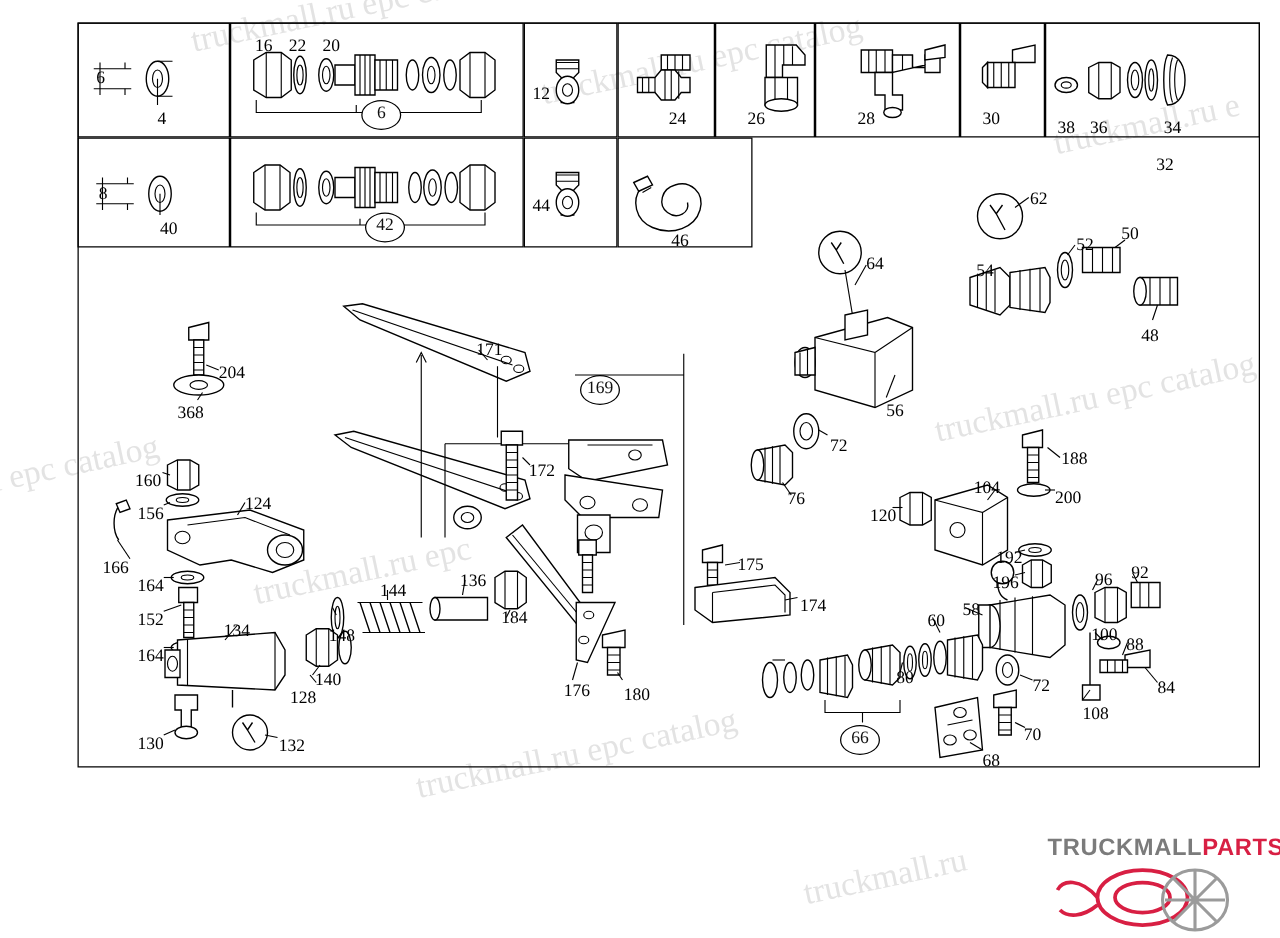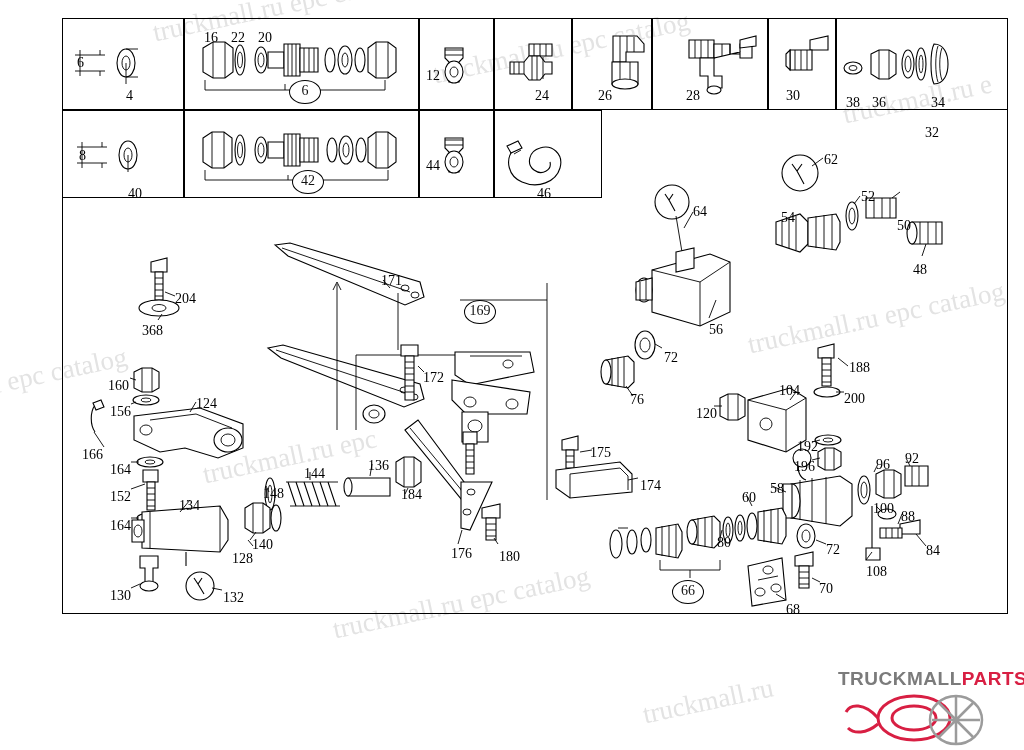--- a/index.html
+++ b/index.html
@@ -572,47 +572,47 @@
       <div class="num" style="left: 426px; top: 68px;">12</div>
       <div class="num" style="left: 535px; top: 88px;">24</div>
       <div class="num" style="left: 598px; top: 88px;">26</div>
       <div class="num" style="left: 686px; top: 88px; text-align: center;">28</div>
       <div class="num" style="left: 786px; top: 88px;">30</div>
       <div class="num" style="left: 846px; top: 95px;">38</div>
       <div class="num" style="left: 872px; top: 95px;">36</div>
       <div class="num" style="left: 925px; top: 95px; margin-top: 30px;">32</div>
       <div class="num" style="left: 931px; top: 95px;">34</div>
       <div class="num" style="left: 79px; top: 148px;">8</div>
-      <div class="num" style="left: 128px; top: 176px; margin-top: 10px;">40</div>
+      <div class="num" style="left: 128px; top: 176px;">40</div>
       <div class="circlenum" style="left: 292px; top: 170px;">42</div>
       <div class="num" style="left: 426px; top: 158px;">44</div>
       <div class="num" style="left: 537px; top: 186px;">46</div>
       <div class="num" style="left: 824px; top: 152px;">62</div>
       <div class="num" style="left: 781px; top: 210px;">54</div>
       <div class="num" style="left: 861px; top: 189px;">52</div>
-      <div class="num" style="left: 897px; top: 180px; margin-top: 38px;">50</div>
+      <div class="num" style="left: 897px; top: 180px;">50</div>
       <div class="num" style="left: 880px; top: 262px; margin-left: 33px;">48</div>
       <div class="num" style="left: 693px; top: 204px;">64</div>
       <div class="num" style="left: 709px; top: 322px;">56</div>
       <div class="num" style="left: 664px; top: 350px;">72</div>
       <div class="num" style="left: 630px; top: 392px;">76</div>
       <div class="num" style="left: 381px; top: 273px;">171</div>
       <div class="circlenum" style="left: 464px; top: 300px;">169</div>
       <div class="num" style="left: 423px; top: 370px;">172</div>
       <div class="num" style="left: 175px; top: 291px;">204</div>
       <div class="num" style="left: 142px; top: 323px;">368</div>
       <div class="num" style="left: 108px; top: 378px; text-align: center;">160</div>
       <div class="num" style="left: 110px; top: 404px;">156</div>
       <div class="num" style="left: 196px; top: 396px;">124</div>
       <div class="num" style="left: 82px; top: 447px;">166</div>
       <div class="num" style="left: 110px; top: 462px;">164</div>
       <div class="num" style="left: 110px; top: 489px;">152</div>
       <div class="num" style="left: 179px; top: 498px;">134</div>
       <div class="num" style="left: 110px; top: 518px;">164</div>
-      <div class="num" style="left: 263px; top: 486px; text-align: center;">148</div>
+      <div class="num" style="left: 263px; top: 502px; text-align: center;">148</div>
       <div class="num" style="left: 304px; top: 466px;">144</div>
       <div class="num" style="left: 368px; top: 458px;">136</div>
       <div class="num" style="left: 401px; top: 487px; text-align: right;">184</div>
       <div class="num" style="left: 252px; top: 537px;">140</div>
       <div class="num" style="left: 232px; top: 551px;">128</div>
       <div class="num" style="left: 110px; top: 588px;">130</div>
       <div class="num" style="left: 223px; top: 590px;">132</div>
       <div class="num" style="left: 451px; top: 546px;">176</div>
       <div class="num" style="left: 499px; top: 549px;">180</div>
       <div class="num" style="left: 590px; top: 445px;">175</div>

